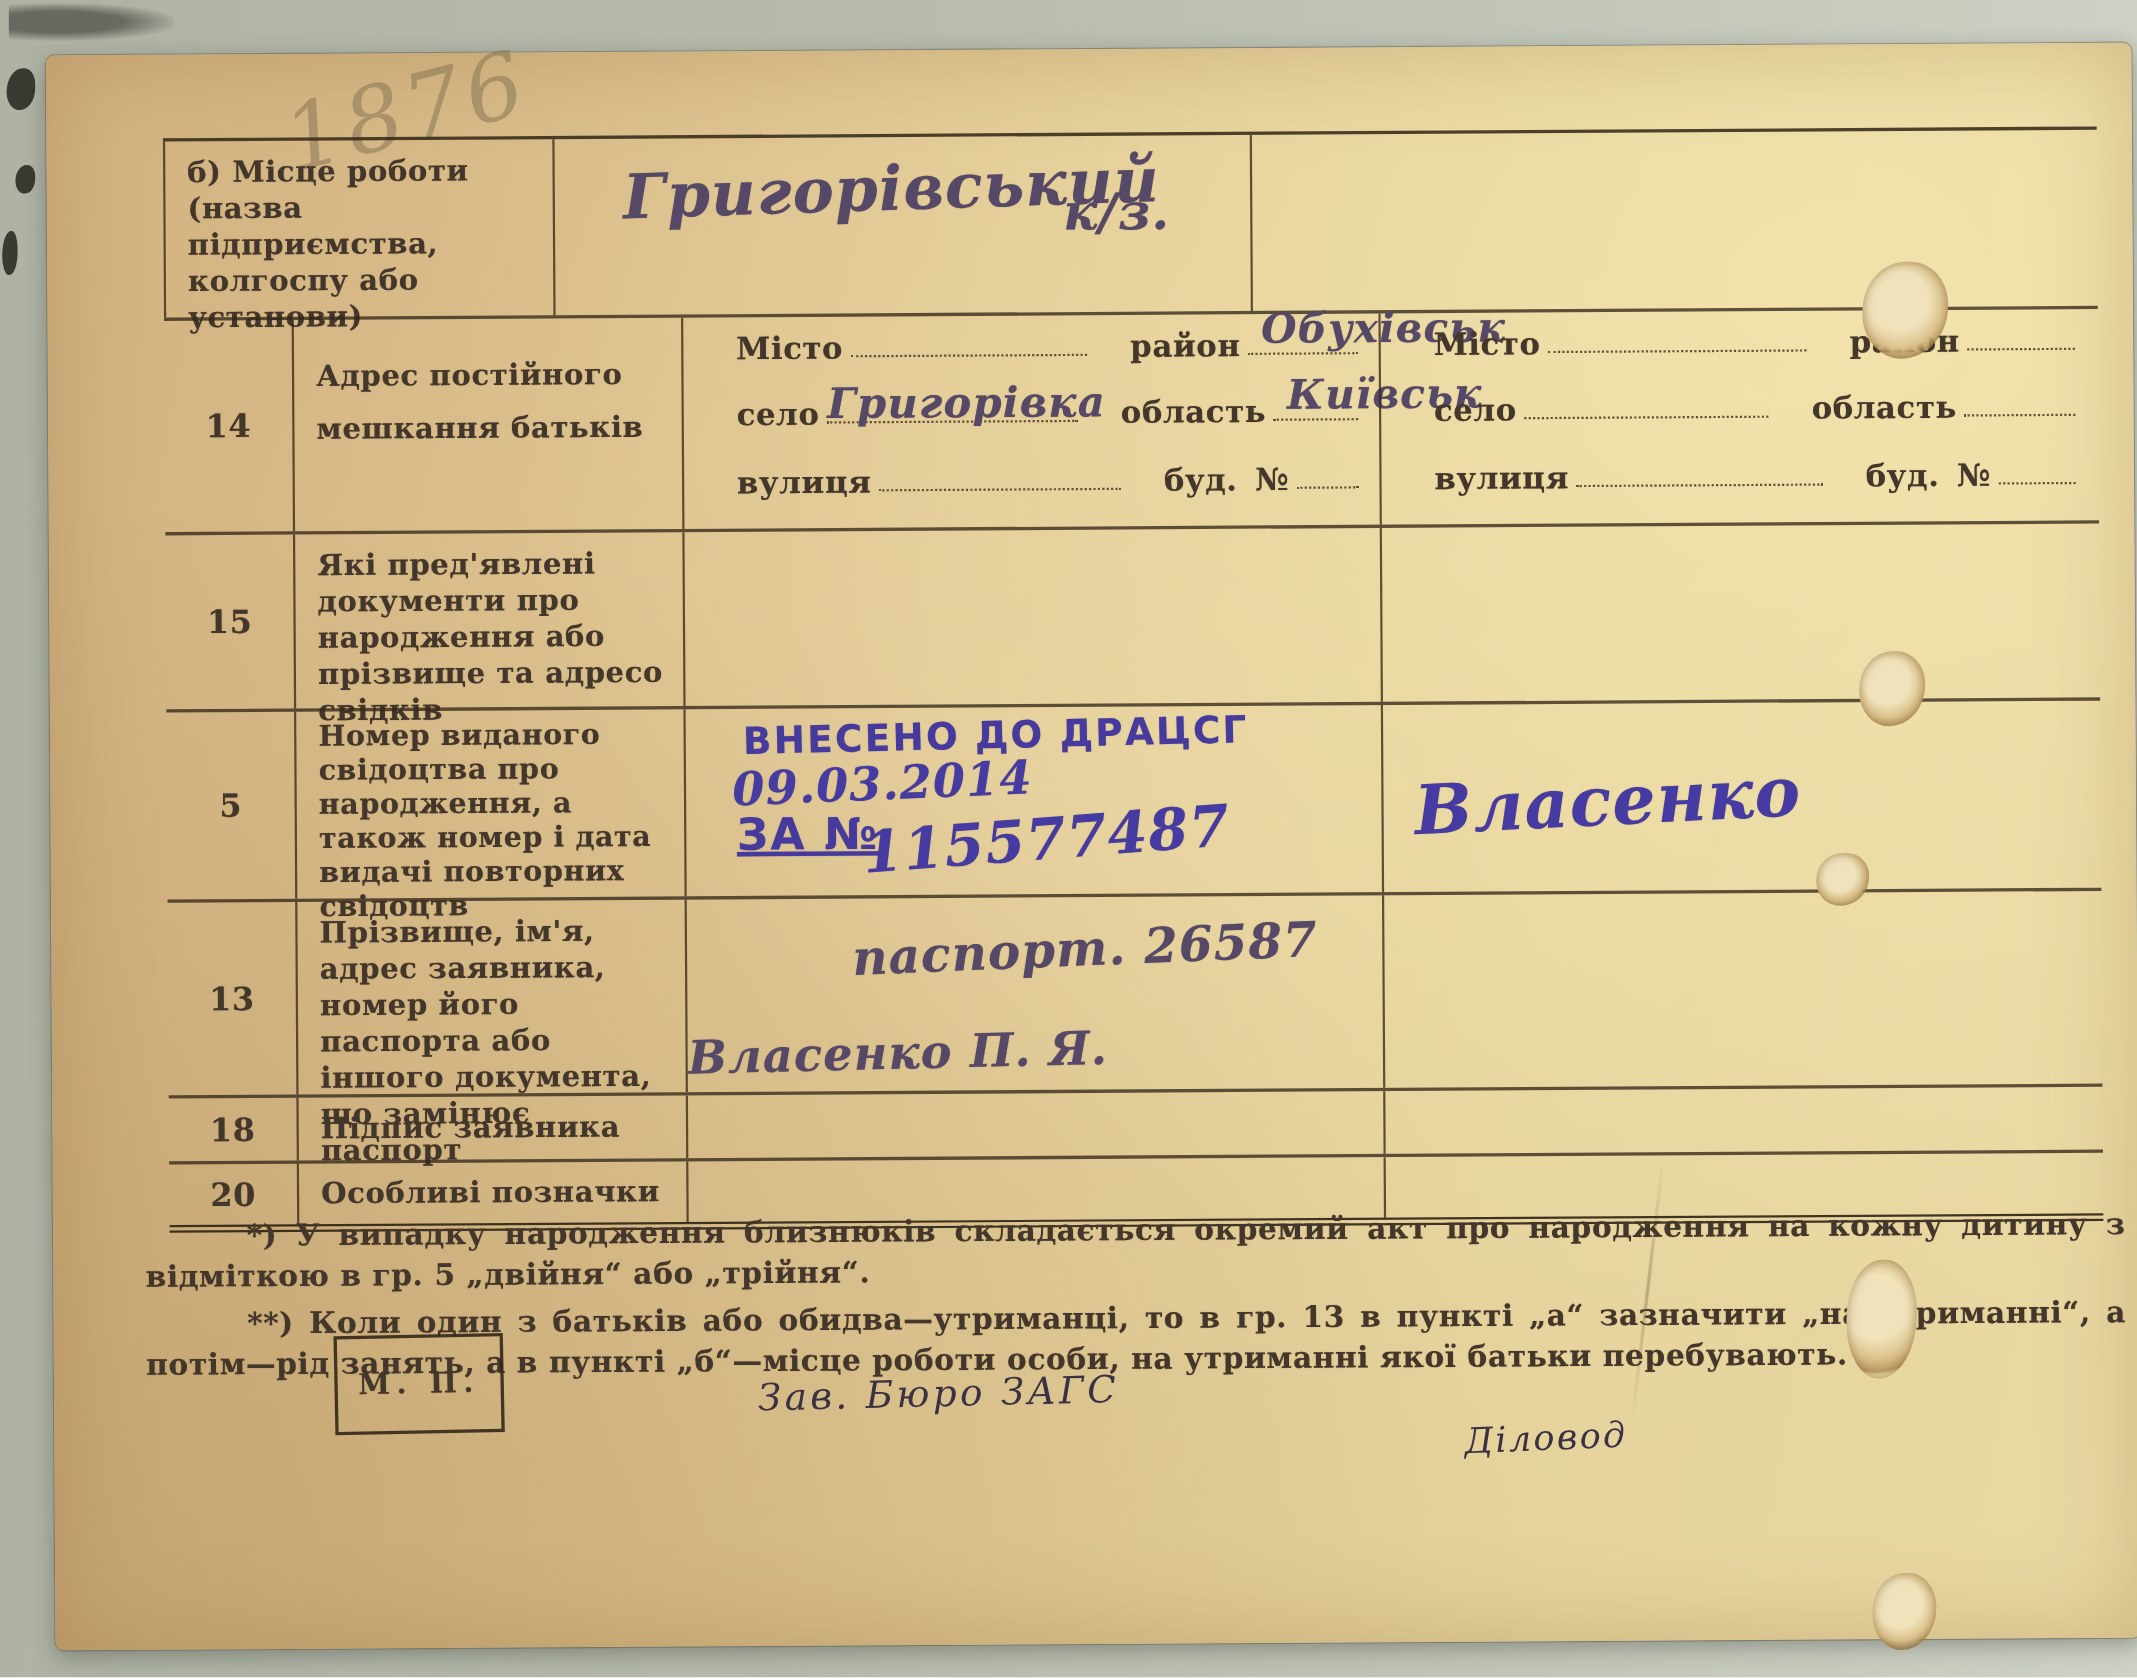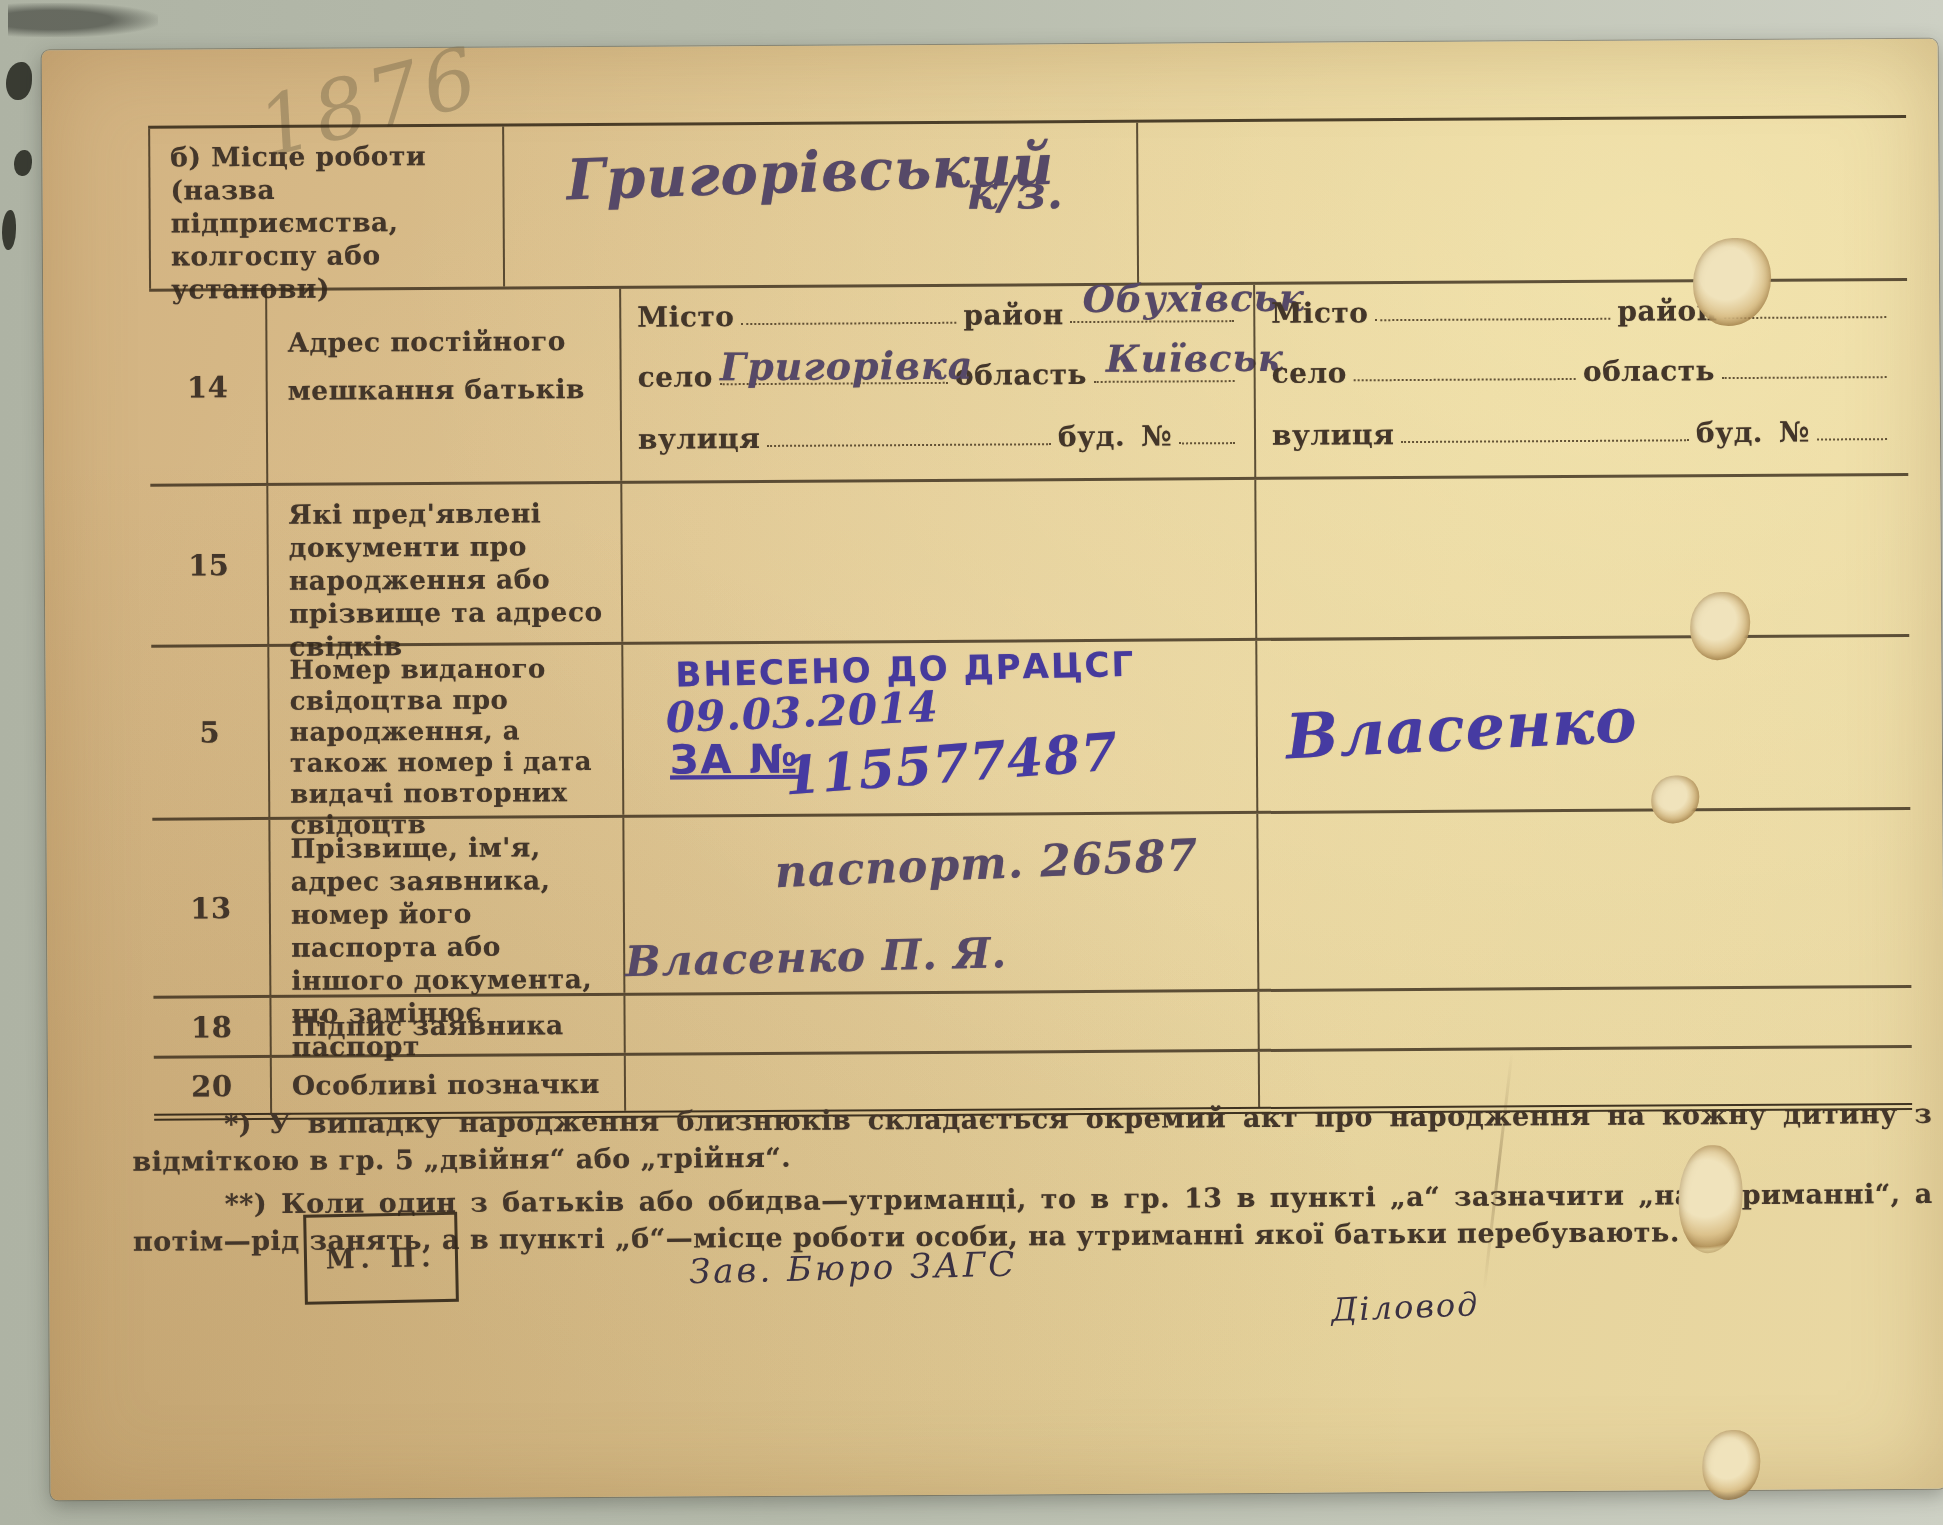--- a/index.html
+++ b/index.html
@@ -55,21 +55,21 @@
   .c-entry { width:634px; border-left:2px solid rgba(56,44,26,.8); }
   .c-right { width:652px; border-left:2px solid rgba(56,44,26,.8); }
   .r13 { height:160px; } .r14 { height:192px; } .r15 { height:158px; }
   .r16 { height:170px; } .r17 { height:175px; } .r18 { height:57px; } .r19 { height:55px; }
   .r18 .c-label, .r19 .c-label { display:flex; align-items:center; padding-top:0; padding-bottom:0; }
 
   .abs { position:absolute; }
 
   
   .addr-line { position:absolute; left:16px; right:12px; display:flex; align-items:flex-end; }
-  .flabel { font-size:28px; line-height:30px; }
+  .flabel { font-size:28px; line-height:30px;margin-left:32px; }
   .dots { border-bottom:2px dotted rgba(74,58,34,.85); height:10px; margin:0 7px 7px; position:relative; }
   .grow { flex:1; }
   .hw-val { position:absolute; bottom:-4px; left:12px; font-size:36px; }
 
   
   .damage { position:absolute; border-radius:52% 44% 56% 46%;
     background: radial-gradient(circle at 42% 40%, #f0e3bc 0 38%, #dcc28c 62%, rgba(150,108,50,.55) 78%, rgba(150,108,50,0) 82%);
     box-shadow: inset 0 0 10px rgba(120,85,35,.55); }
   .crease { position:absolute; width:3px; background:linear-gradient(rgba(92,70,38,0), rgba(92,70,38,.3), rgba(92,70,38,0)); }
 

